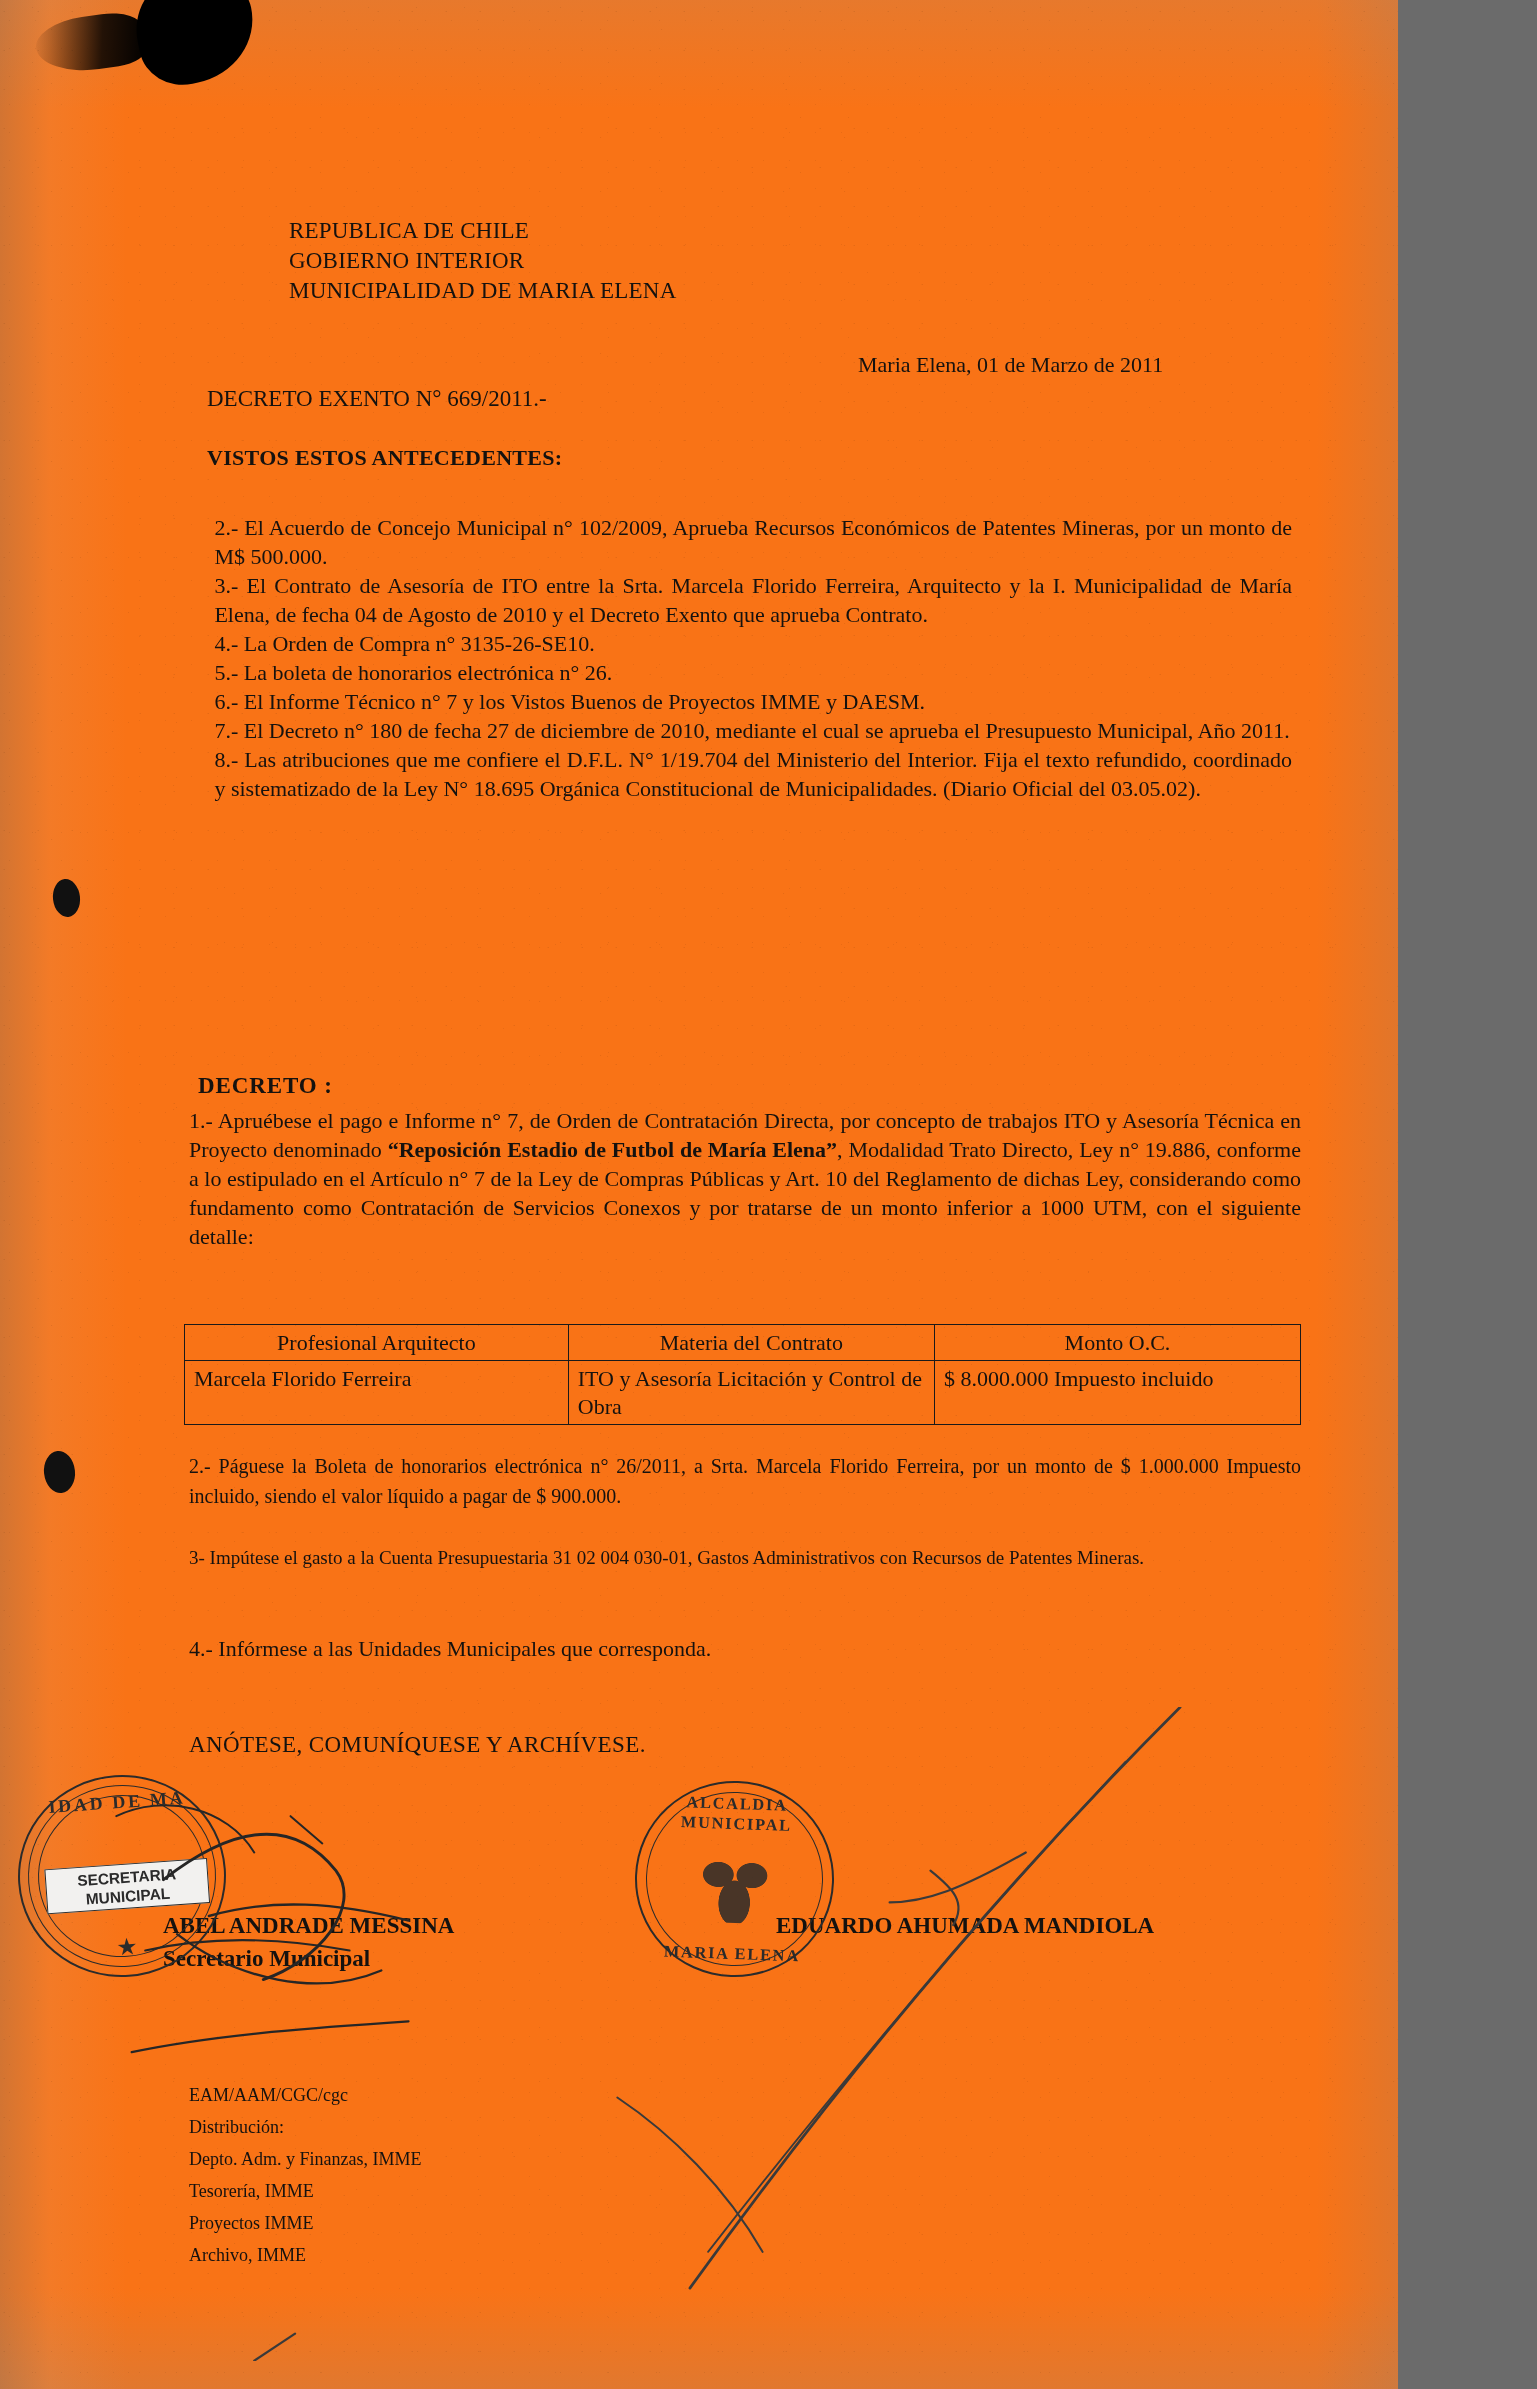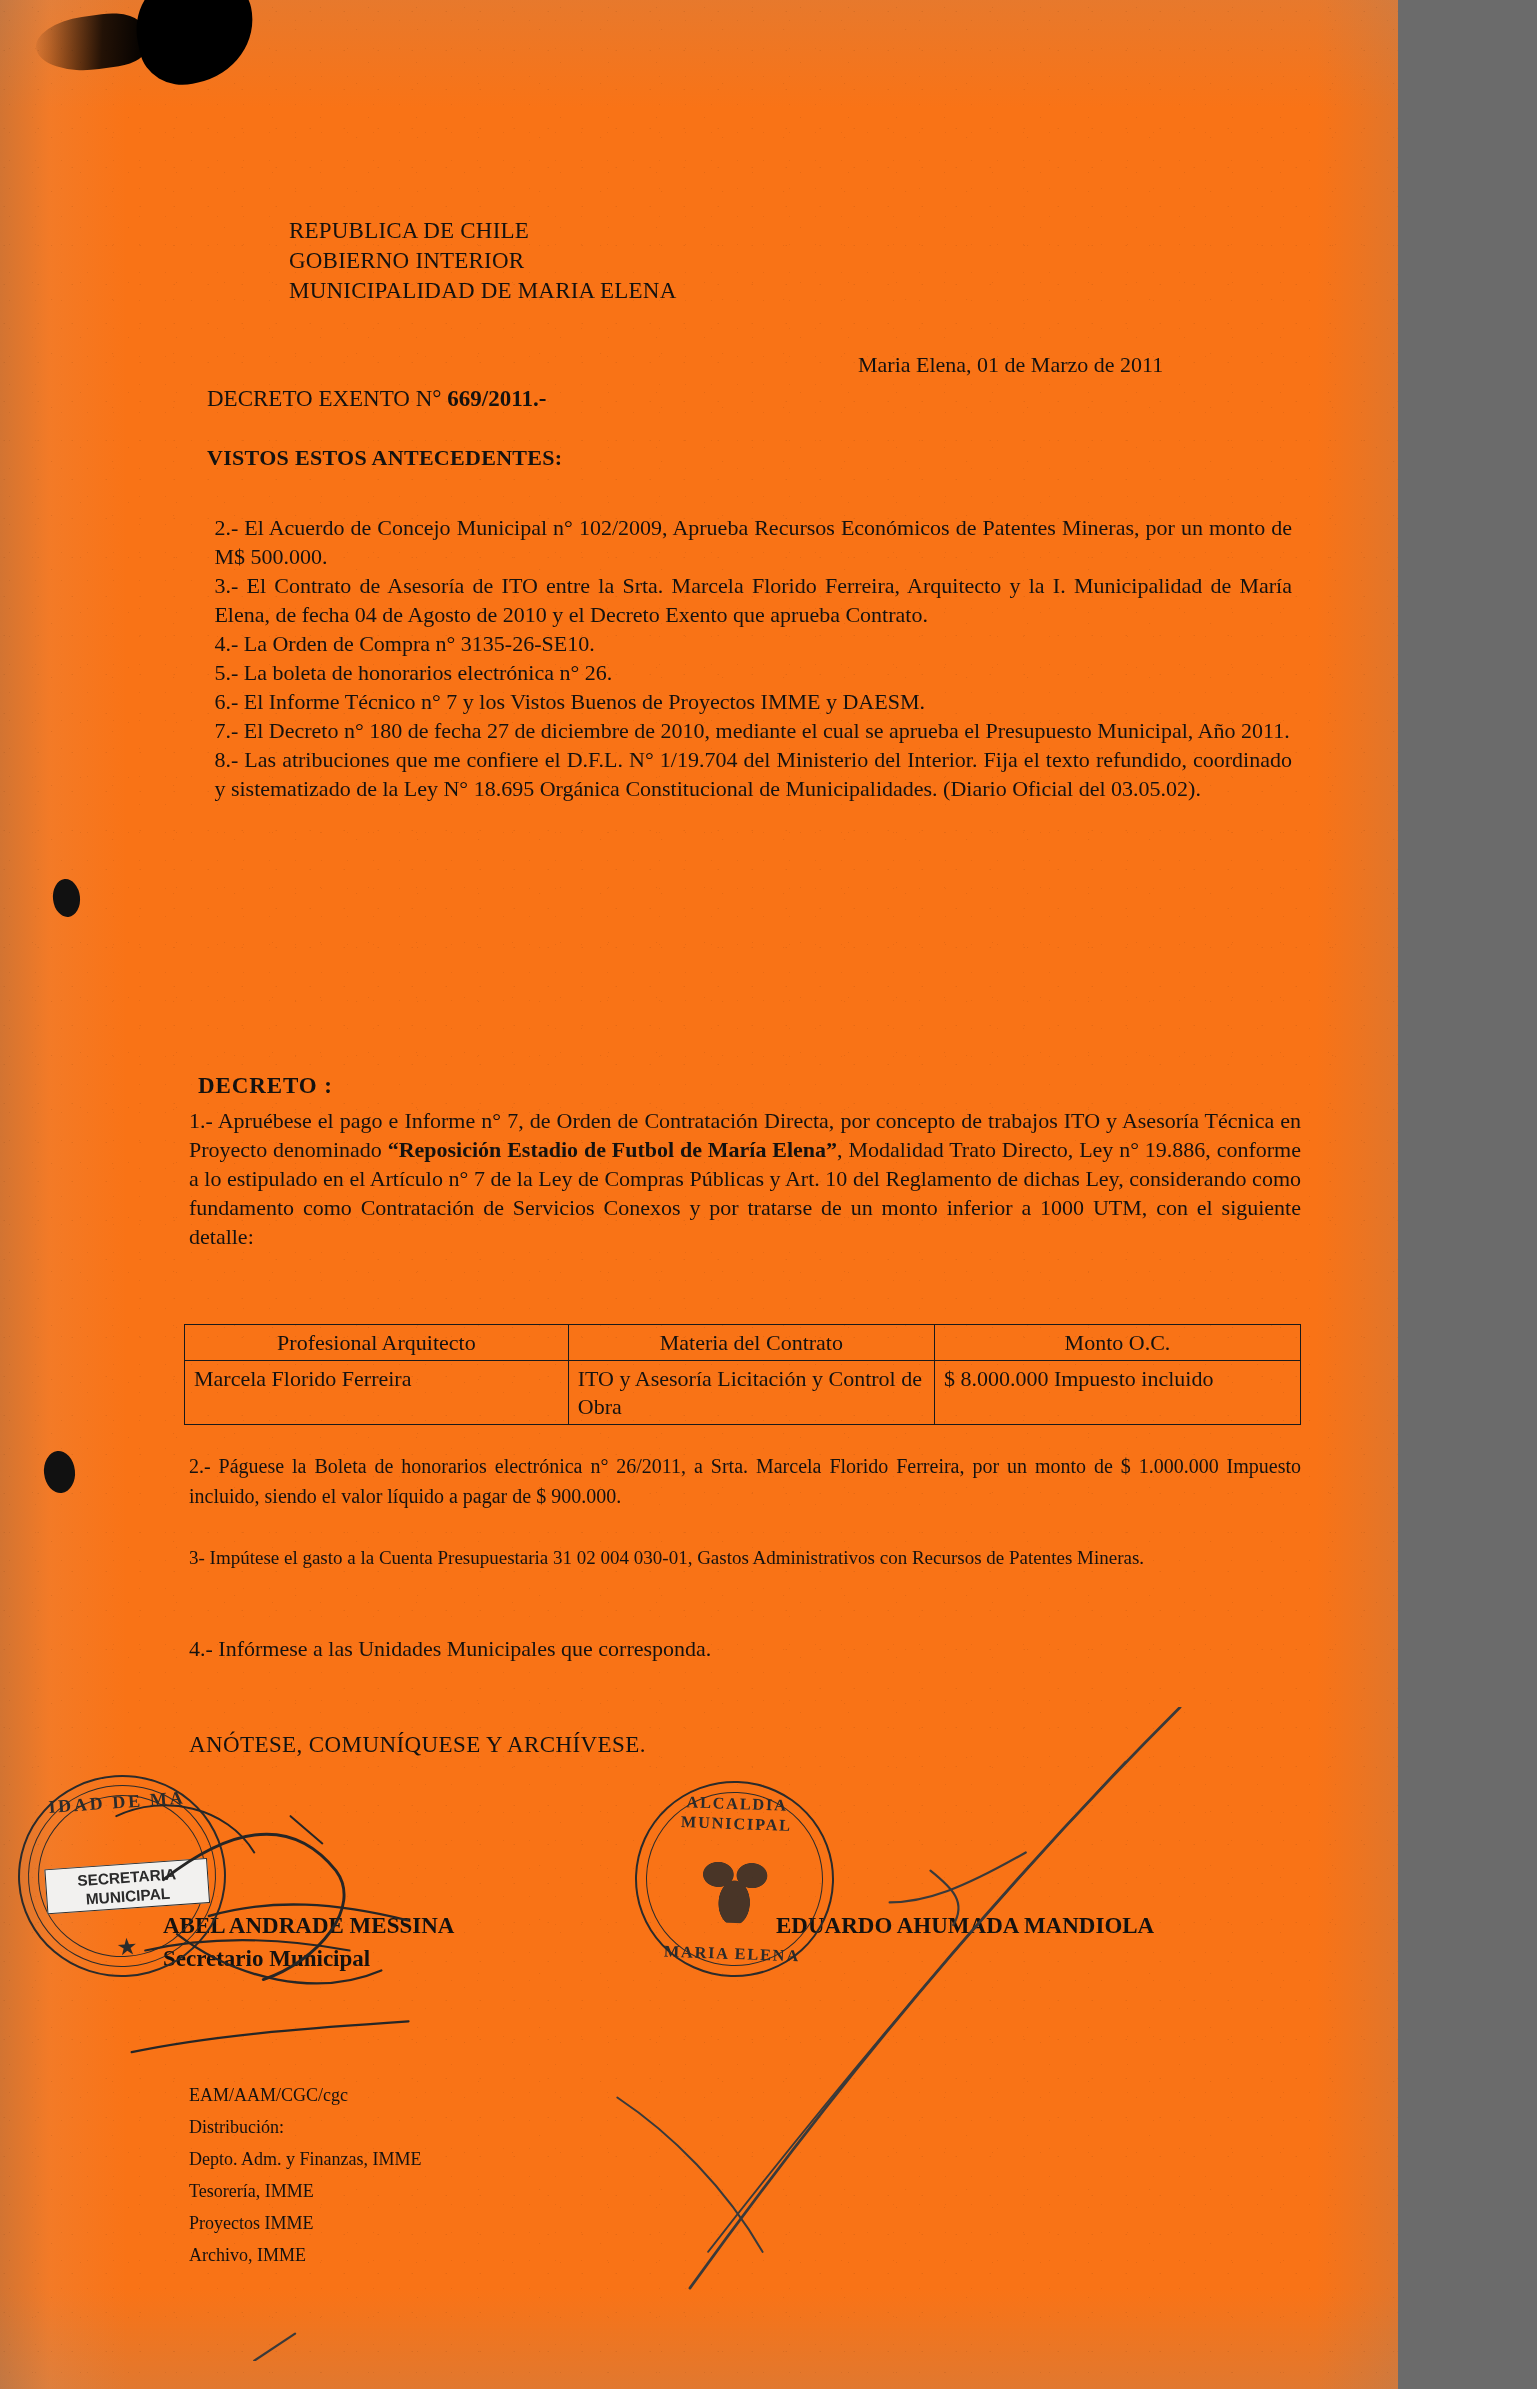--- a/index.html
+++ b/index.html
@@ -84,21 +84,21 @@
     left: 858px; top: 352px;
     font-size: 22px;
     white-space: nowrap;
   }
   .decreto-num {
     position: absolute;
     left: 207px; top: 386px;
     font-size: 23px;
     white-space: nowrap;
   }
-  .decreto-num b { font-weight: bold; }
+  .decreto-num b { font-weight: normal; }
 
   .vistos-title {
     position: absolute;
     left: 207px; top: 445px;
     font-size: 22px;
     font-weight: bold;
     letter-spacing: 0.3px;
   }
 
   .list {

